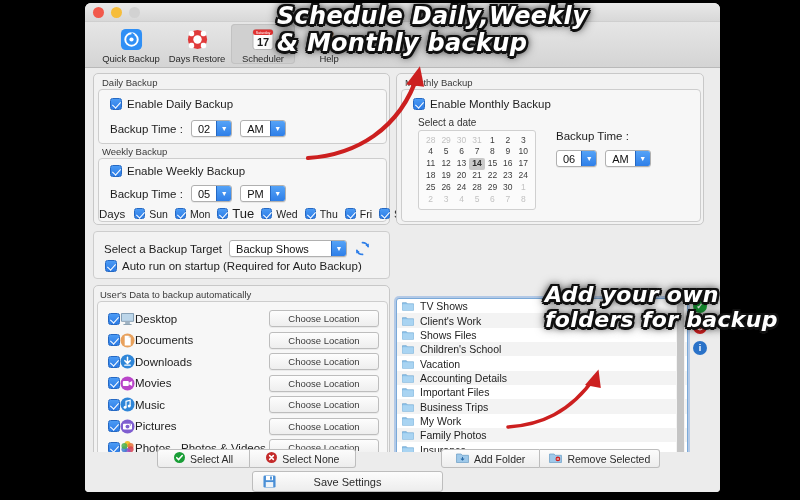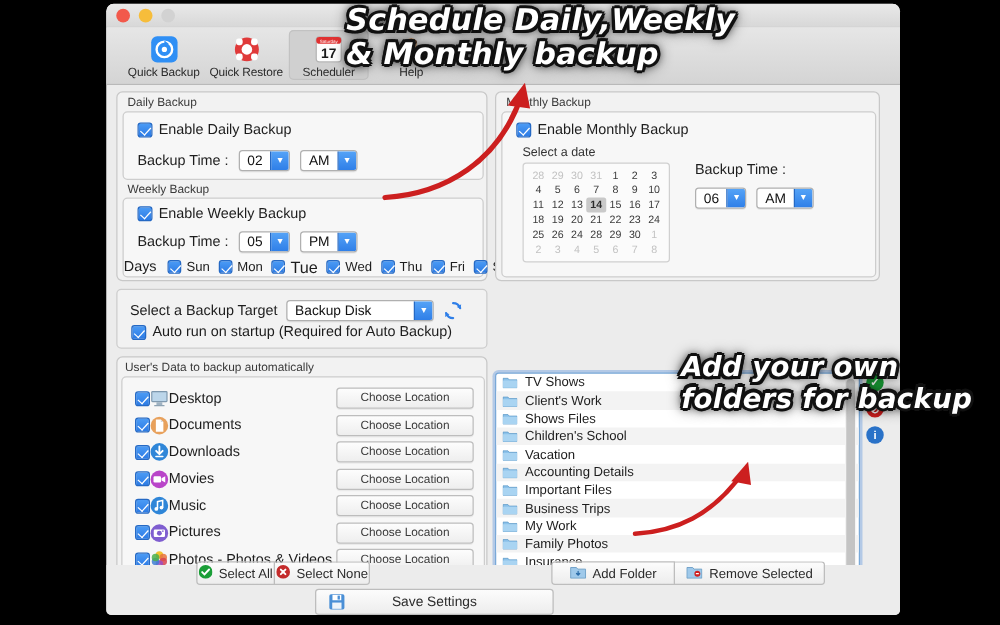--- a/index.html
+++ b/index.html
@@ -145,21 +145,21 @@
   .statusicon { width:14px; height:14px; border-radius:50%;
                 display:flex; align-items:center; justify-content:center;
                 color:#fff; font-size:9px; font-weight:bold; }
 
   
   #bottombar { flex:0 0 auto; height:40px; position:relative;
                background:#ececec; }
   .segbtn {
     border:1px solid #bdbdbd; background:linear-gradient(#fcfcfc,#ededed);
     font-size:10.5px; color:#2b2b2b; display:inline-flex; align-items:center;
-    gap:5px; padding:0 1px; height:19px;
+    gap:5px; padding:0 16px; height:19px;
   }
 
   
   .anno {
     position:absolute; font-family:"DejaVu Sans", sans-serif;
     font-weight:bold; font-style:italic; color:#fff; font-size:24px;
     line-height:1.12; letter-spacing:.3px;
     text-shadow:
       -2px -2px 0 #111, 2px -2px 0 #111, -2px 2px 0 #111, 2px 2px 0 #111,
       0 -2.5px 0 #111, 0 2.5px 0 #111, -2.5px 0 0 #111, 2.5px 0 0 #111,
@@ -199,21 +199,21 @@
       <div class="tbicon">
         <svg width="23" height="23" viewBox="0 0 24 24">
           <circle cx="12" cy="12" r="10" fill="#e03a3a"></circle>
           <circle cx="12" cy="12" r="4.4" fill="#fff"></circle>
           <rect x="3" y="3" width="5.5" height="5.5" rx="2" fill="#fff" transform="rotate(-0 0 0)"></rect>
           <rect x="15.5" y="3" width="5.5" height="5.5" rx="2" fill="#fff"></rect>
           <rect x="3" y="15.5" width="5.5" height="5.5" rx="2" fill="#fff"></rect>
           <rect x="15.5" y="15.5" width="5.5" height="5.5" rx="2" fill="#fff"></rect>
         </svg>
       </div>
-      <div class="tblabel">Quick Restore</div>
+      <div class="tblabel">Days Restore</div>
     </div>
 
     <div class="tbitem active">
       <div class="tbicon">
         <svg width="22" height="23" viewBox="0 0 22 23">
           <rect x="1" y="1.5" width="20" height="20" rx="2.5" fill="#fdfdfd" stroke="#b5b5b5"></rect>
           <rect x="1" y="1.5" width="20" height="5.5" rx="2.5" fill="#e03232"></rect>
           <text x="11" y="6" font-size="3.6" fill="#fff" text-anchor="middle" font-family="Liberation Sans">Saturday</text>
           <text x="11" y="18" font-size="11" fill="#1a1a1a" text-anchor="middle" font-family="Liberation Sans" font-weight="bold">17</text>
         </svg>
@@ -380,21 +380,21 @@
             </span>
           </div>
         </div>
       </div>
     </div>
 
     <div class="inner" style="left:8px; top:163px; width:297px; height:48px; background:#f2f2f2;">
       <div style="position:absolute; left:10px; top:8px; display:flex; align-items:center; gap:7px;">
         <span class="fieldlabel">Select a Backup Target</span>
         <span class="popup wide">
-          <span class="val">Backup Disk</span>
+          <span class="val">Backup Shows</span>
           <span class="arrow">▼</span>
         </span>
         <span style="display:flex;">
           <svg width="17" height="17" viewBox="0 0 20 20">
             <path d="M10 3 a7 7 0 0 1 6.6 4.7" fill="none" stroke="#2f7fe8" stroke-width="2.1" stroke-linecap="round"></path>
             <path d="M10 17 a7 7 0 0 1 -6.6 -4.7" fill="none" stroke="#2f7fe8" stroke-width="2.1" stroke-linecap="round"></path>
             <path d="M17.6 4 l-.6 4.2 l-3.6-1.6 z" fill="#2f7fe8"></path>
             <path d="M2.4 16 l.6-4.2 l3.6 1.6 z" fill="#2f7fe8"></path>
           </svg>
         </span>

